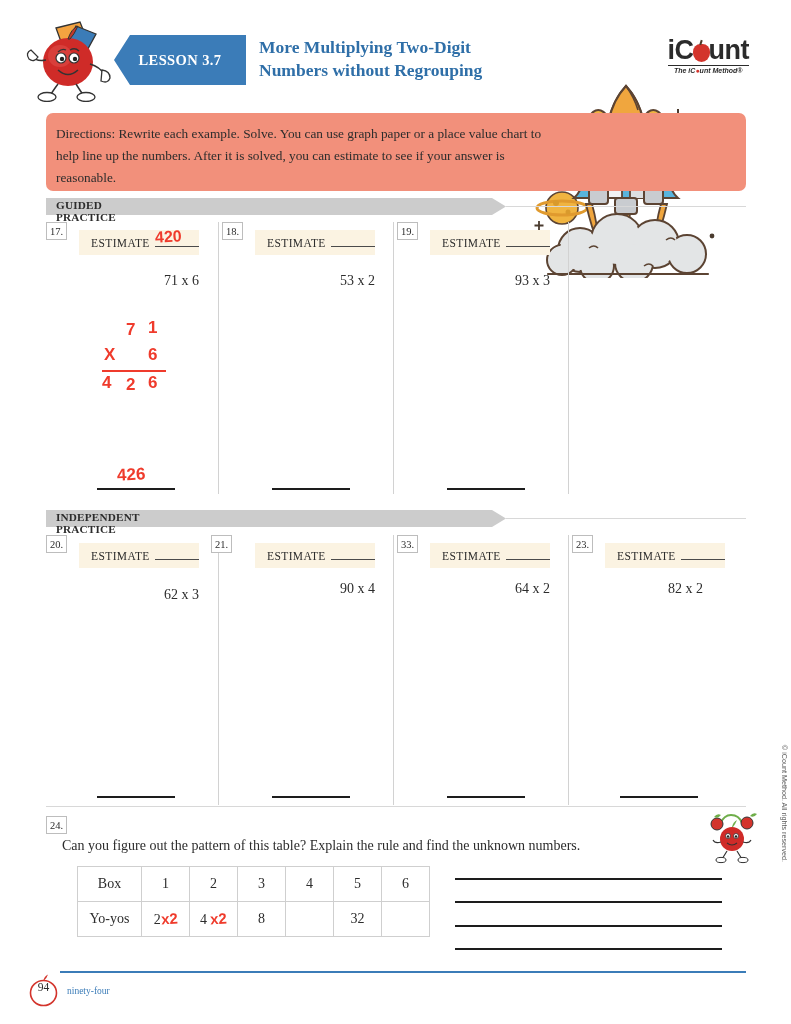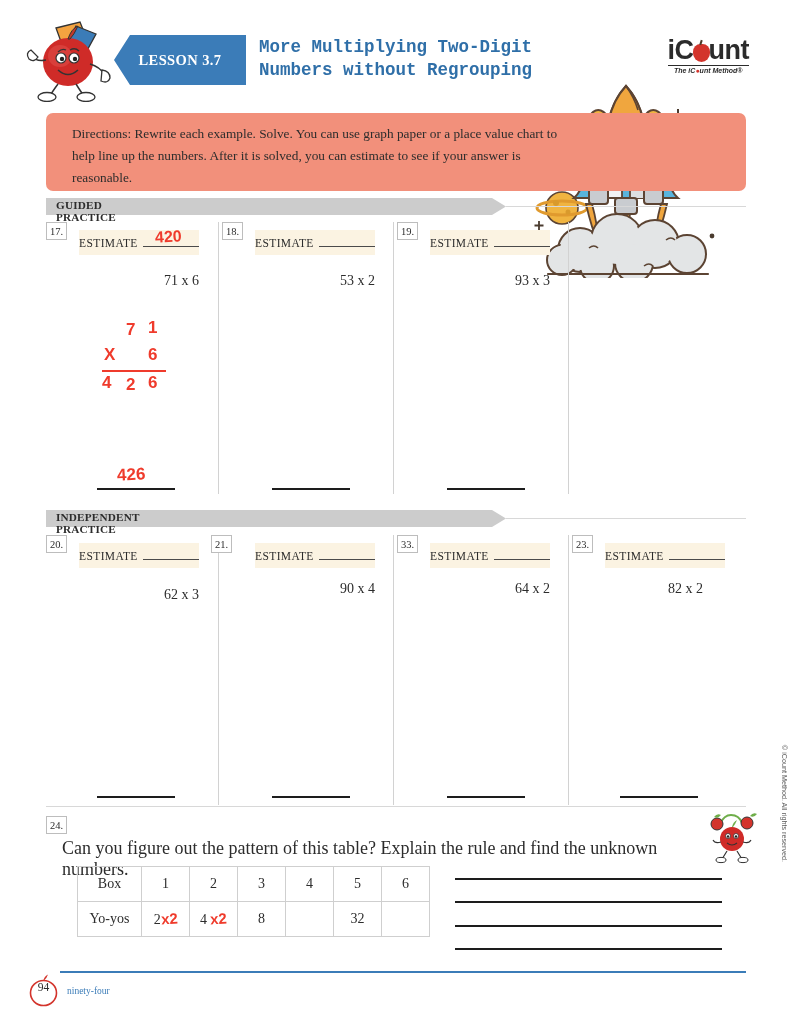--- a/index.html
+++ b/index.html
@@ -29,21 +29,21 @@
   .badge-notch {
     position: absolute; left: 114px; top: 35px;
     width: 16px; height: 50px;
     background: #ffffff;
     clip-path: polygon(0 0, 100% 0, 0 50%, 100% 100%, 0 100%);
   }
 
   .lesson-title {
     position: absolute; left: 259px; top: 36px; width: 300px;
     color: #2f6fa8; font-size: 17.5px; font-weight: bold;
-    line-height: 23px; font-family: Liberation Mono, monospace;
+    line-height: 23px; font-family: Liberation Serif, serif;
   }
 
   .brand { position: absolute; right: 42px; top: 36px; text-align: center; }
   .brand .word {
     font-size: 27px; font-weight: bold; color: #2b2b2b;
     font-family: "Liberation Sans", sans-serif; letter-spacing: -0.5px;
     position: relative; line-height: 28px;
   }
   .brand .apple-o {
     display: inline-block; width: 17px; height: 18px;
@@ -65,21 +65,21 @@
   .rocket { position: absolute; left: 522px; top: 78px; width: 260px; height: 200px; }
 
   
   .directions {
     position: absolute; left: 46px; top: 113px;
     width: 700px; height: 78px;
     background: #f2907b; border-radius: 7px;
     z-index: 2;
   }
   .directions .txt {
-    position: absolute; left: 26px; top: 10px; width: 500px;
+    position: absolute; left: 10px; top: 10px; width: 500px;
     font-size: 13.3px; line-height: 22px; color: #2c2c2c;
     font-family: "Liberation Serif", serif;
   }
 
   
   .section-banner { position: absolute; height: 17px; }
   .section-banner .bar {
     position: absolute; left: 0; top: 0; height: 17px; width: 460px;
     background: #cccccc;
     clip-path: polygon(0 0, calc(100% - 14px) 0, 100% 50%, calc(100% - 14px) 100%, 0 100%);
@@ -102,21 +102,21 @@
     display: flex; align-items: center; justify-content: center;
     font-size: 10.5px; color: #2c2c2c; font-family: "Liberation Serif", serif;
   }
 
   .est-strip {
     position: absolute; height: 25px; background: #fbf3e2;
     display: flex; align-items: center;
   }
   .est-strip .est-lbl {
     font-size: 11.5px; color: #2c2c2c; letter-spacing: 0.4px;
-    margin-left: 0; font-family: "Liberation Serif", serif;
+    margin-left: 12px; font-family: "Liberation Serif", serif;
   }
   .est-strip .est-line {
     width: 56px; height: 1px; background: #4a4a4a;
     margin-left: 5px; margin-top: 8px;
   }
   .est-ans {
     position: absolute; color: #ef3b2c; font-size: 16px;
     font-family: "Liberation Sans", sans-serif; font-weight: bold;
     transform: rotate(-3deg);
   }
@@ -132,21 +132,21 @@
   .work { position: absolute; color: #ef3b2c; font-family: "Liberation Sans", sans-serif; font-weight: bold; }
   .work .digit { position: absolute; font-size: 17px; }
   .work .wline { position: absolute; height: 2px; background: #ef3b2c; }
   .final-ans {
     position: absolute; color: #ef3b2c; font-size: 17px; font-weight: bold;
     font-family: "Liberation Sans", sans-serif; transform: rotate(-3deg);
   }
 
   
   .q24-text {
-    position: absolute; font-size: 18px; color: #2c2c2c;
+    position: absolute; font-size: 14px; color: #2c2c2c;
     font-family: "Liberation Serif", serif;
   }
   .ptable { position: absolute; border-collapse: collapse; }
   .ptable td {
     border: 1px solid #cfcfcf; height: 35px;
     text-align: center; vertical-align: middle;
     font-size: 14px; color: #2c2c2c; font-family: "Liberation Serif", serif;
   }
   .ptable td.lbl { width: 64px; }
   .ptable td.cel { width: 48px; }

